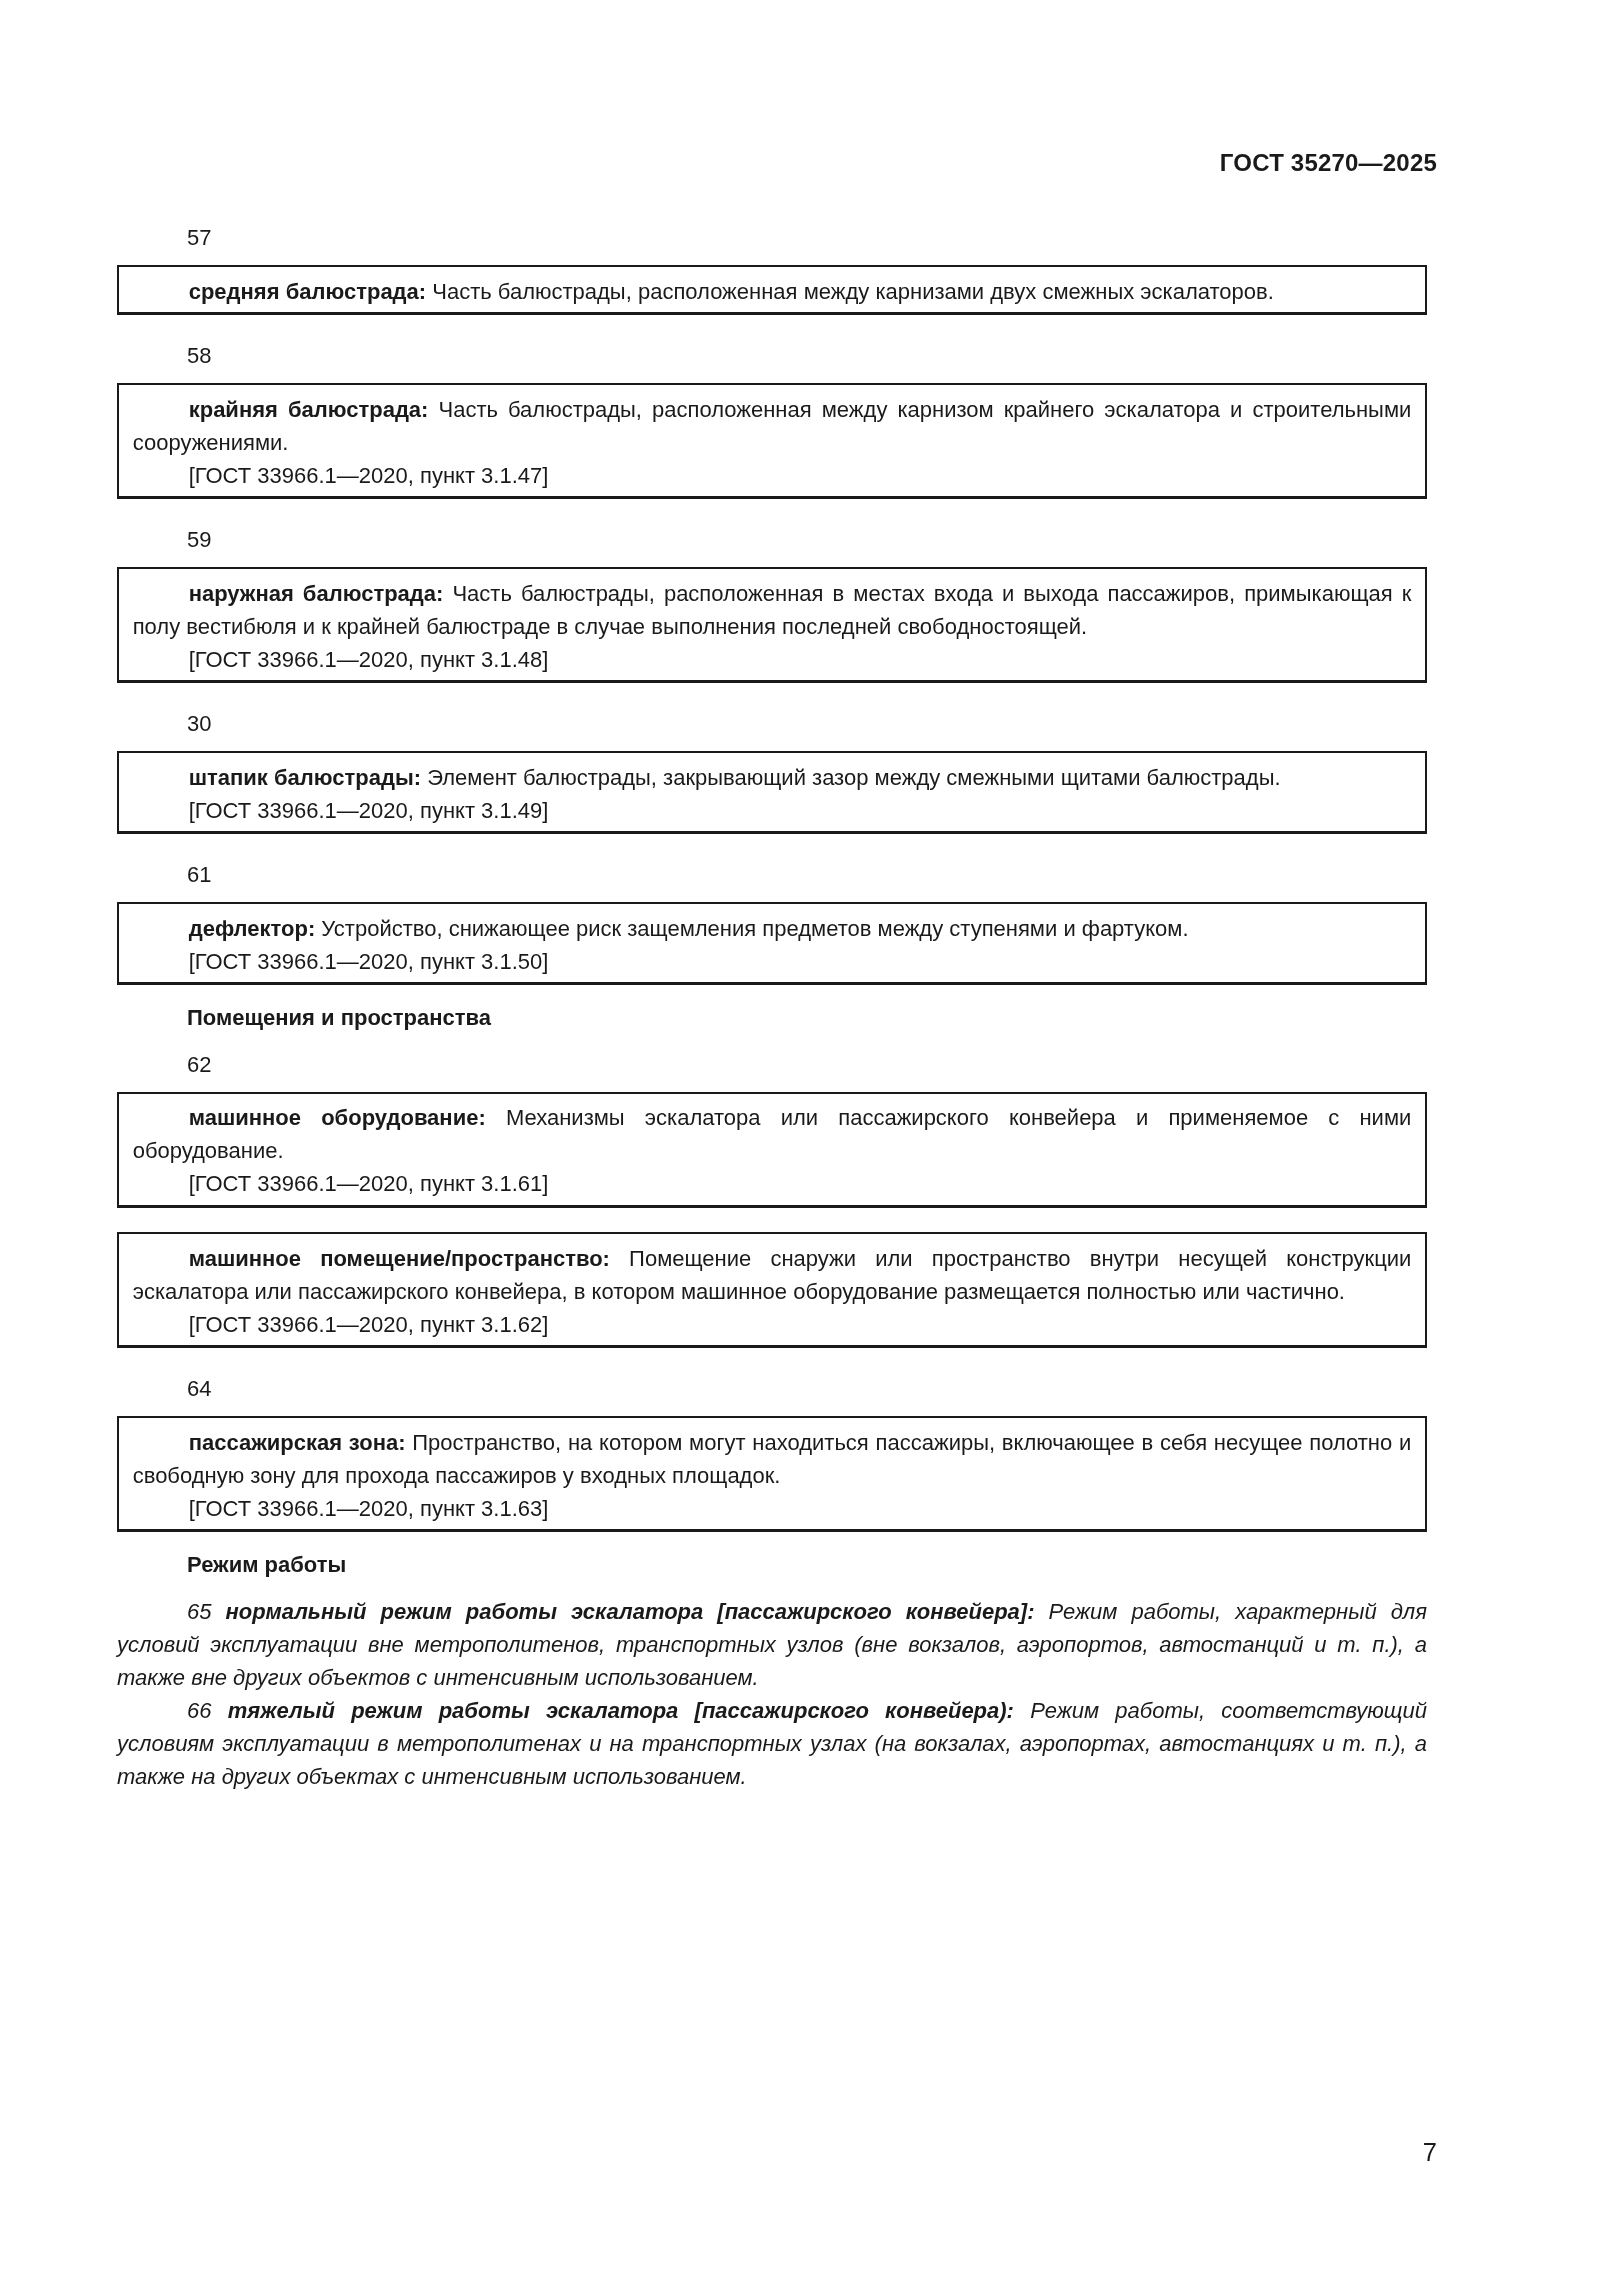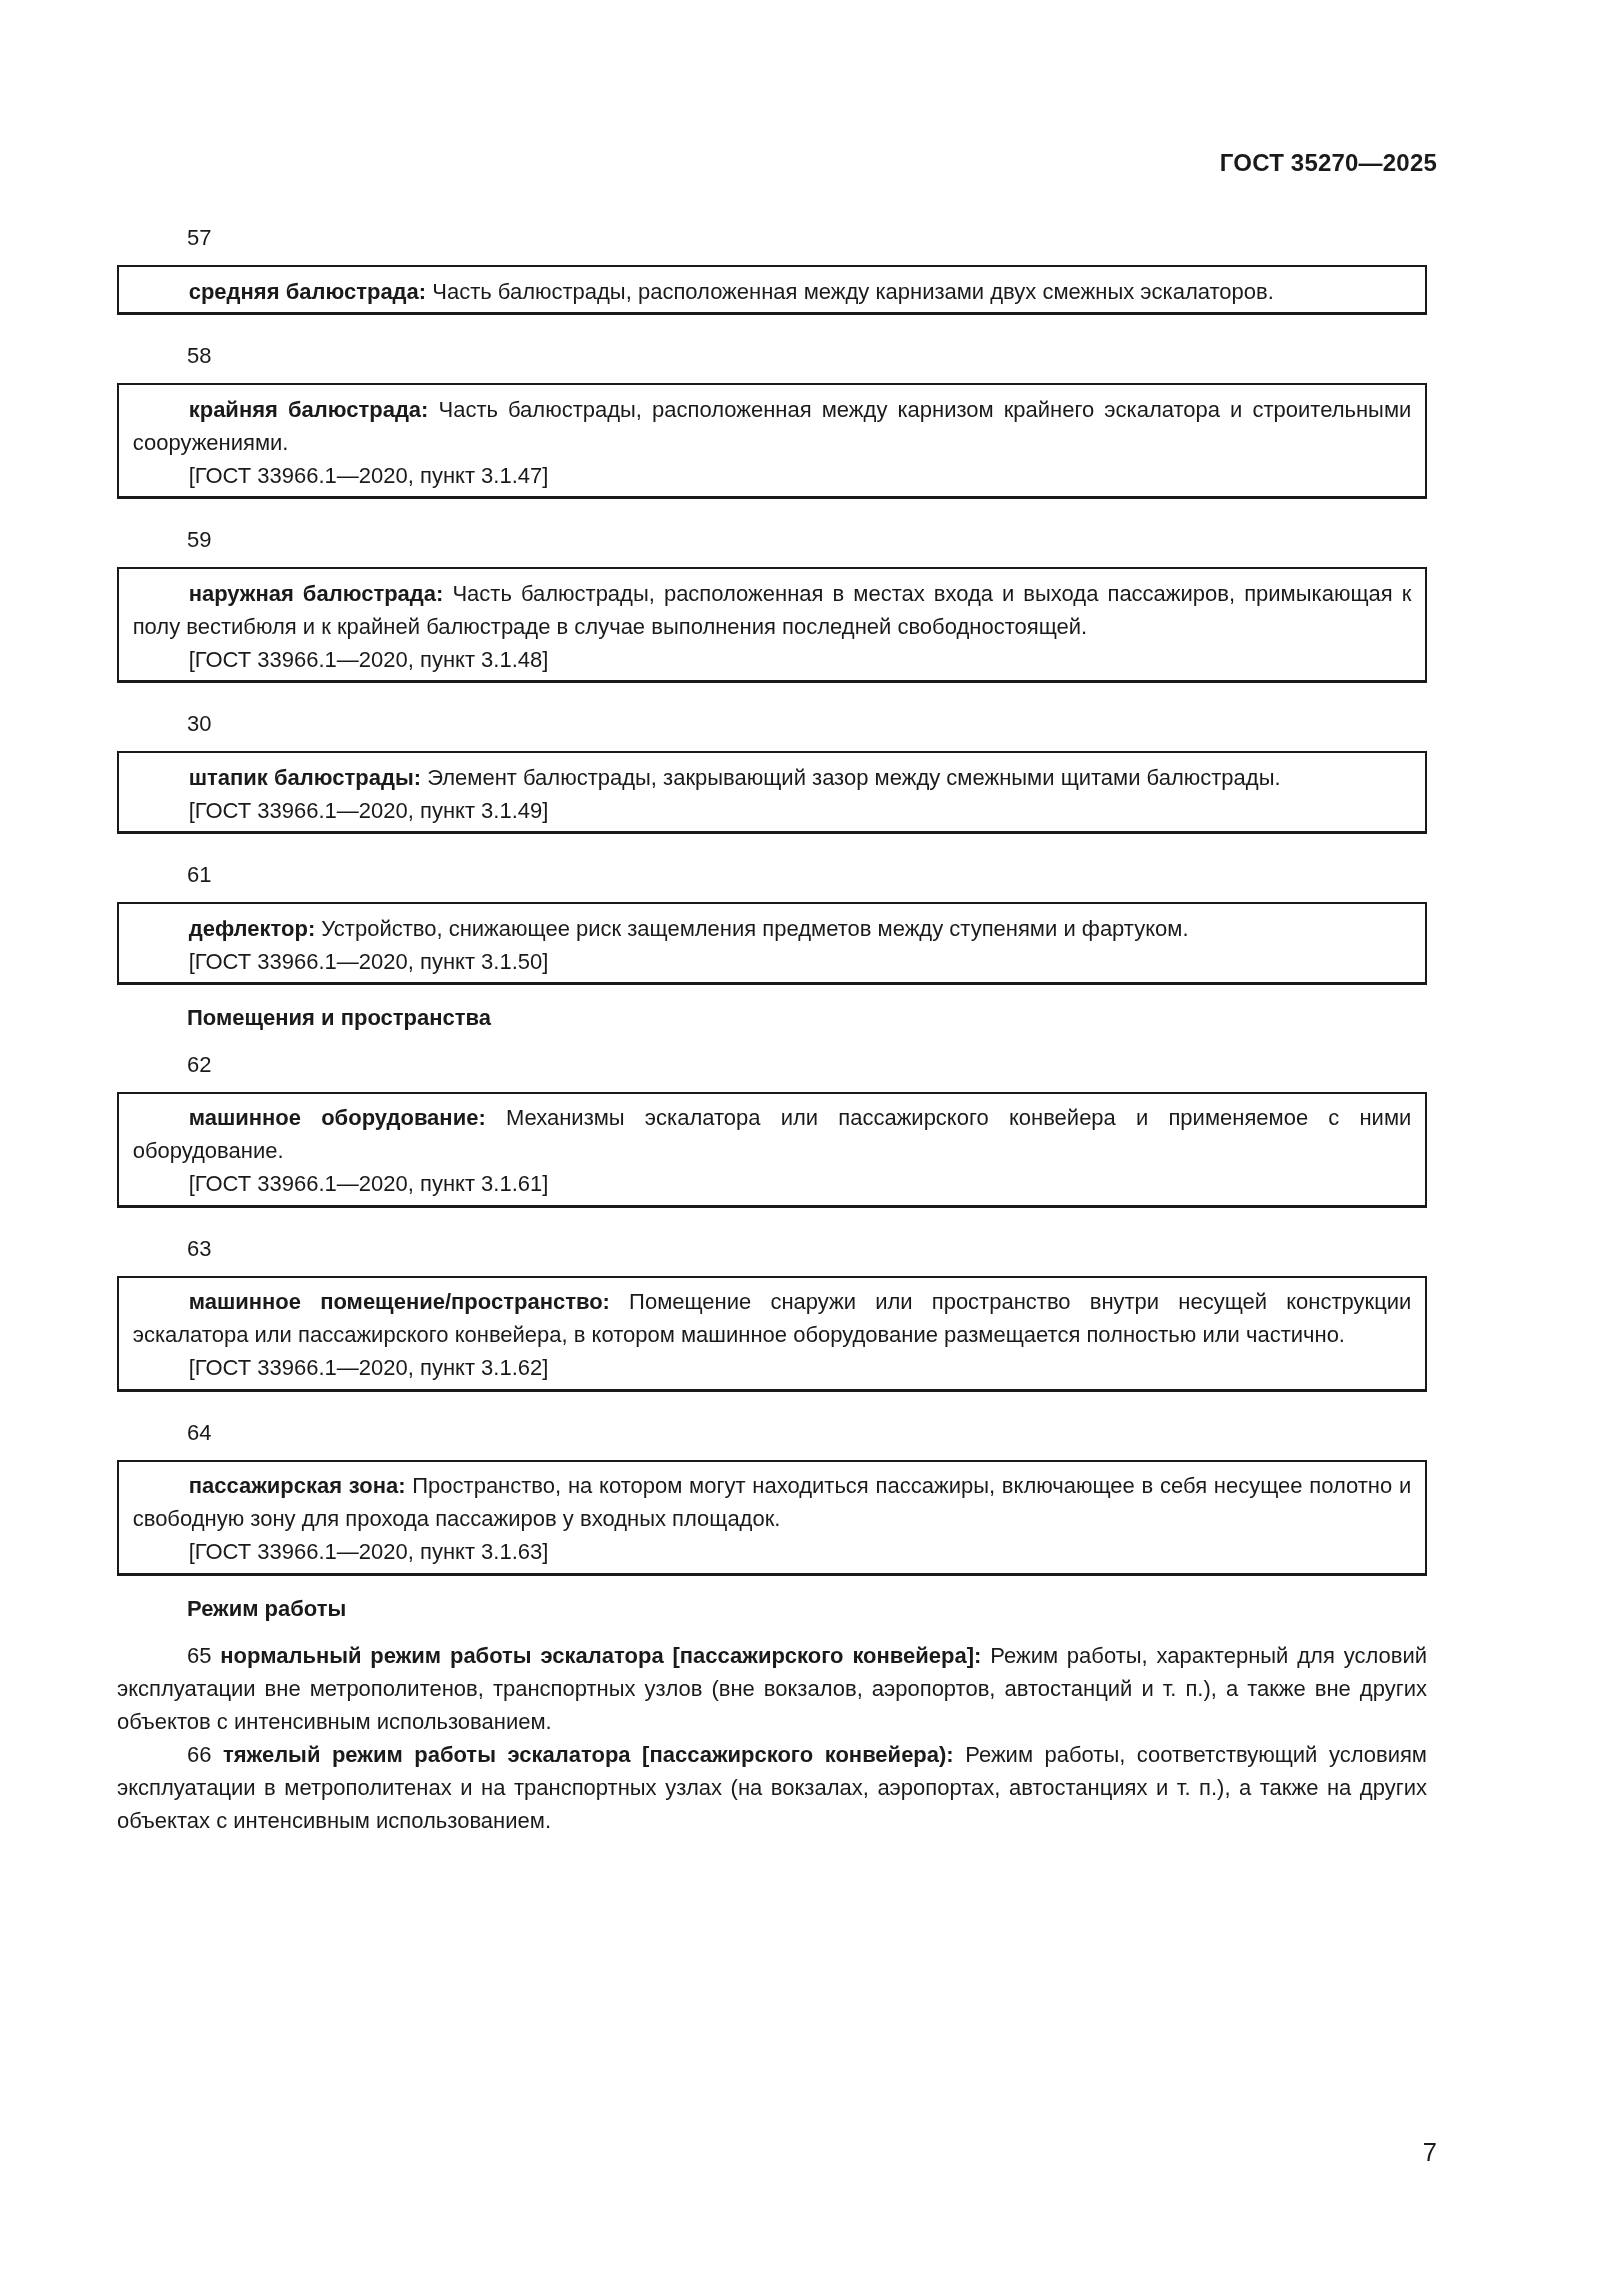--- a/index.html
+++ b/index.html
@@ -59,20 +59,21 @@
     .section-head {
       padding-left: 70px;
       font-weight: bold;
       margin-top: -7.8px;
       margin-bottom: 13.7px;
     }
     .plain-term {
       margin: 0;
       text-indent: 70px;
       text-align: justify;
+      font-style: italic;
     }
     .page-num {
       position: absolute;
       top: 2138px;
       right: 184px;
       font-size: 25.5px;
     }
   </style>
 </head>
 <body>
@@ -111,21 +112,20 @@
   </div>
 
   <div class="section-head">Помещения и пространства</div>
 
   <div class="term-num">62</div>
   <div class="term-box">
     <p><span class="term-name">машинное оборудование:</span><span> Механизмы эскалатора или пассажирского конвейера и применяемое с ними оборудование.</span></p>
     <p class="src">[ГОСТ 33966.1—2020, пункт 3.1.61]</p>
   </div>
 
-  <div class="term-num">63</div>
   <div class="term-box">
     <p><span class="term-name">машинное помещение/пространство:</span><span> Помещение снаружи или пространство внутри несущей конструкции эскалатора или пассажирского конвейера, в котором машинное оборудование размещается полностью или частично.</span></p>
     <p class="src">[ГОСТ 33966.1—2020, пункт 3.1.62]</p>
   </div>
 
   <div class="term-num">64</div>
   <div class="term-box">
     <p><span class="term-name">пассажирская зона:</span><span> Пространство, на котором могут находиться пассажиры, включающее в себя несущее полотно и свободную зону для прохода пассажиров у входных площадок.</span></p>
     <p class="src">[ГОСТ 33966.1—2020, пункт 3.1.63]</p>
   </div>

